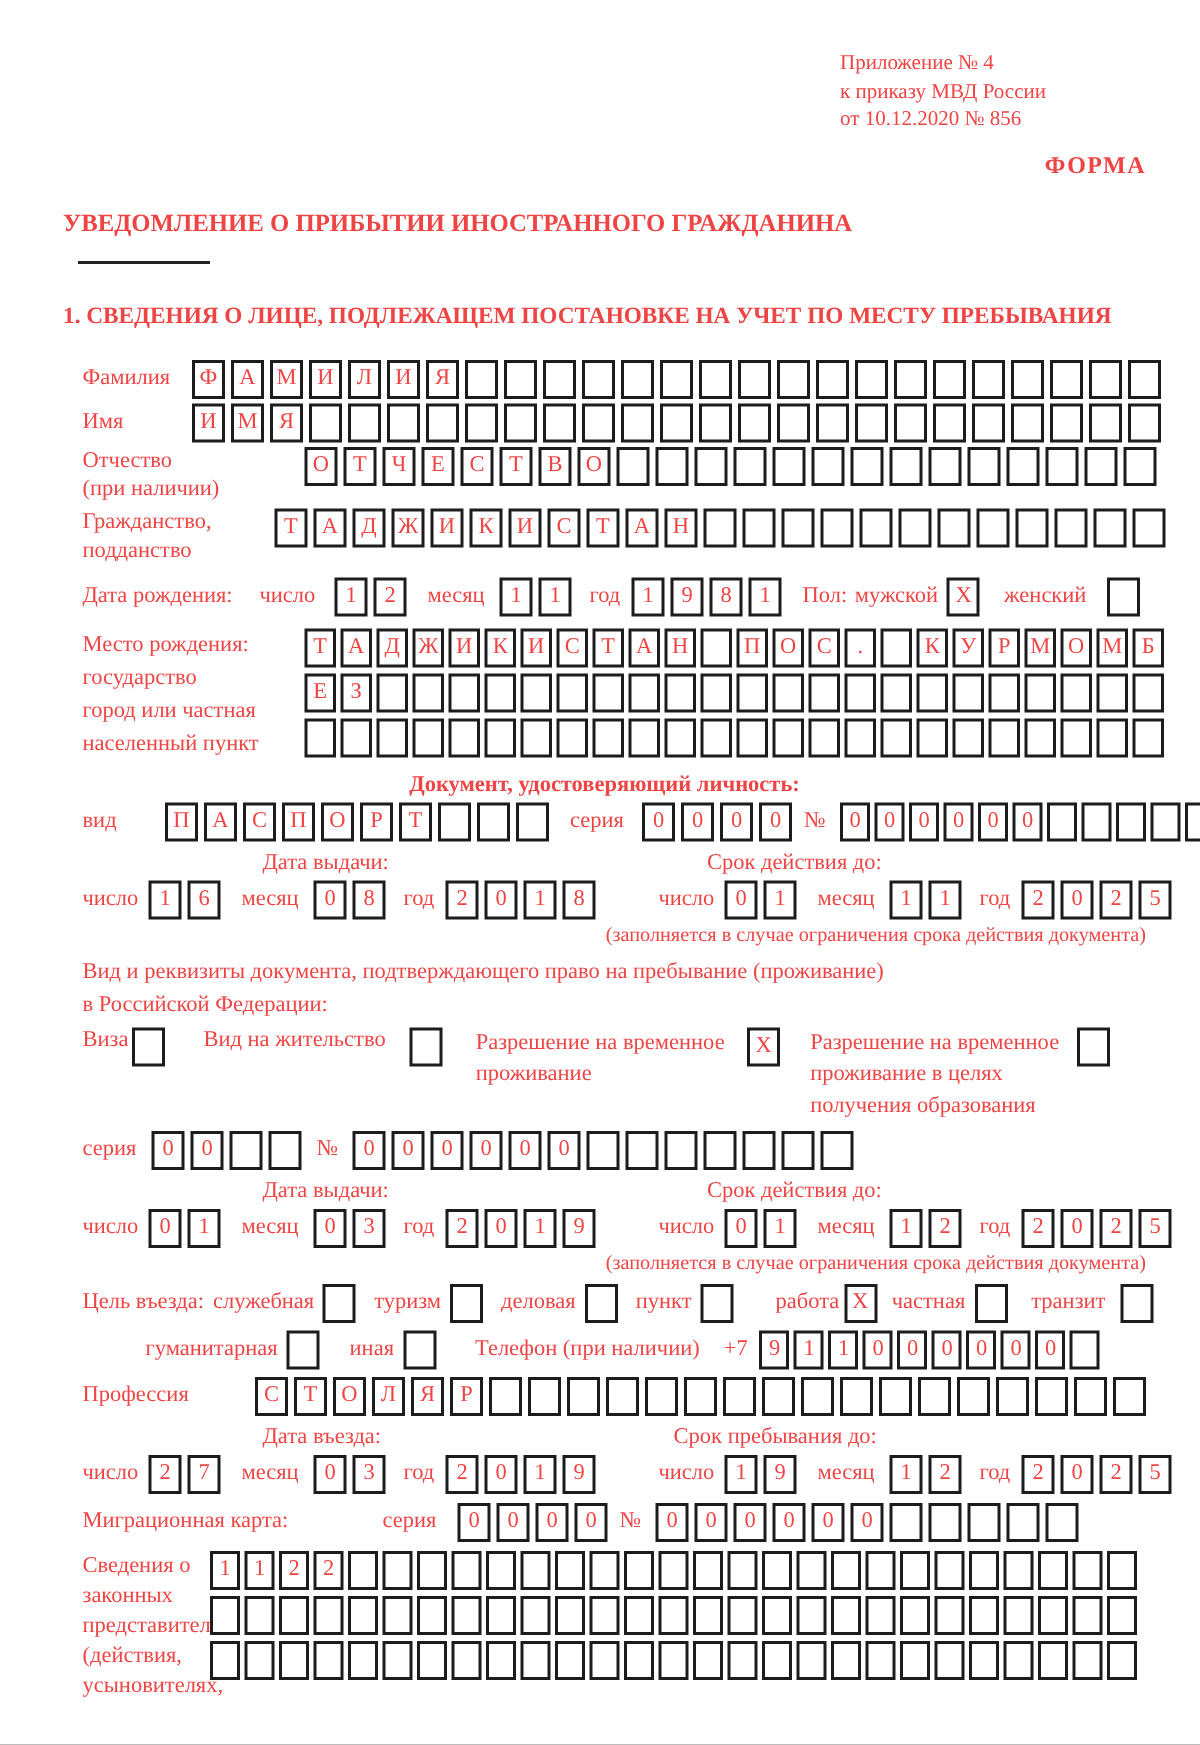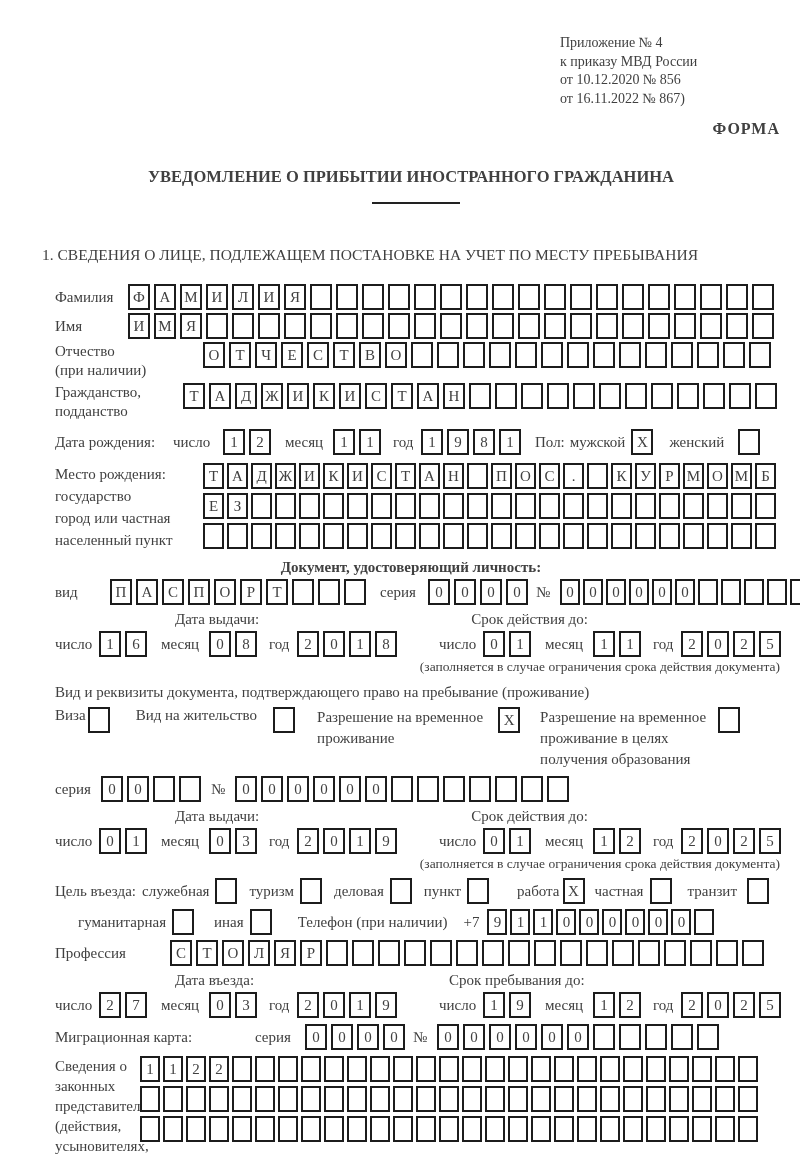--- a/index.html
+++ b/index.html
@@ -1,27 +1,27 @@
 <!DOCTYPE html>
 <html lang="ru"><head>
 <meta charset="utf-8">
 <style>
   html,body{margin:0;padding:0;background:#888;}
   .page{
-    width:800px;height:1163px;background:#fff;color:#404040;
+    width:800px;height:1163px;background:#fff;color:#ef4444;
     font-family:"Liberation Serif","DejaVu Serif",serif;
     font-size:15px;box-sizing:border-box;position:relative;
-    padding:34px 20px 0 55px;overflow:hidden;
+    padding:34px 36px 0 55px;overflow:hidden;
   }
   .appendix{margin-left:505px;line-height:18.5px;font-size:14px;}
   .appendix .gap{margin-top:4px;}
   .forma{font-weight:bold;text-align:right;font-size:16px;margin-top:12px;letter-spacing:1px;}
-  .title{font-weight:bold;text-align:center;font-size:16.5px;line-height:22px;margin-top:28px;margin-left:-13px;}
+  .title{font-weight:bold;text-align:left;font-size:16.5px;line-height:22px;margin-top:18px;margin-left:-13px;}
   .title .uline{display:inline-block;width:88px;border-bottom:2px solid #222;height:14px;margin-left:10px;}
-  .sect{font-weight:normal;font-size:15.5px;margin:36px 0 0 -13px;white-space:nowrap;}
+  .sect{font-weight:bold;font-size:15.5px;margin:20px 0 0 -13px;white-space:nowrap;}
   .row{display:flex;align-items:center;margin-top:3px;}
   .row.top{align-items:flex-start;}
   .lbl{flex:none;}
   .lines{line-height:19px;}
   .cells{display:flex;flex:none;}
   .cell{
     flex:none;width:22px;height:26px;border:2px solid #1c1c1c;box-sizing:border-box;
     margin-right:4px;display:flex;align-items:center;justify-content:center;
     font-size:15px;background:#fff;
   }
@@ -36,21 +36,20 @@
 </style>
 </head>
 <body>
 
 <div class="page">
 
   <div class="appendix">
     <div>Приложение № 4</div>
     <div>к приказу МВД России</div>
     <div>от 10.12.2020 № 856</div>
-    <div>от 16.11.2022 № 867)</div>
   </div>
 
   <div class="forma">ФОРМА</div>
 
   <div class="title">
     <div>УВЕДОМЛЕНИЕ О ПРИБЫТИИ ИНОСТРАННОГО ГРАЖДАНИНА</div>
     <div>
       <span class="uline"></span>
     </div>
   </div>
@@ -373,20 +372,21 @@
         <span class="cell">2</span>
         <span class="cell">0</span>
         <span class="cell">2</span>
         <span class="cell">5</span>
       </span>
   </div>
   <div class="note">(заполняется в случае ограничения срока действия документа)</div>
 
   <div style="margin-top:6px;line-height:22px;">
     <div>Вид и реквизиты документа, подтверждающего право на пребывание (проживание)</div>
+    <div>в Российской Федерации:</div>
   </div>
 
   <div class="row top" style="margin-top:4px;">
     <span class="lbl">Виза</span>
     <span class="cell box" style="margin-left:2px;"></span>
     <span class="lbl" style="margin-left:22px;">Вид на жительство</span>
     <span class="cell box" style="margin-left:16px;"></span>
     <span class="optc" style="margin-left:18px;width:175px;">
       <div>Разрешение на временное</div>
       <div>проживание</div>
@@ -480,21 +480,21 @@
     <span class="cell box"></span>
     <span class="lbl" style="margin-left:24px;">работа</span>
     <span class="cell box" style="margin-left:3px;">X</span>
     <span class="lbl" style="margin-left:6px;">частная</span>
     <span class="cell box"></span>
     <span class="lbl" style="margin-left:12px;">транзит</span>
     <span class="cell box" style="margin-left:10px;"></span>
   </div>
 
   <div class="row" style="margin-top:5px;">
-    <span class="lbl" style="margin-left:23px;">гуманитарная</span>
+    <span class="lbl" style="margin-left:42px;">гуманитарная</span>
     <span class="cell box"></span>
     <span class="lbl" style="margin-left:16px;">иная</span>
     <span class="cell box"></span>
     <span class="lbl" style="margin-left:22px;">Телефон (при наличии)</span>
     <span class="lbl" style="margin-left:16px;">+7</span>
     <span class="cells" style="margin-left:8px;">
         <span class="cell sm">9</span>
         <span class="cell sm">1</span>
         <span class="cell sm">1</span>
         <span class="cell sm">0</span>

